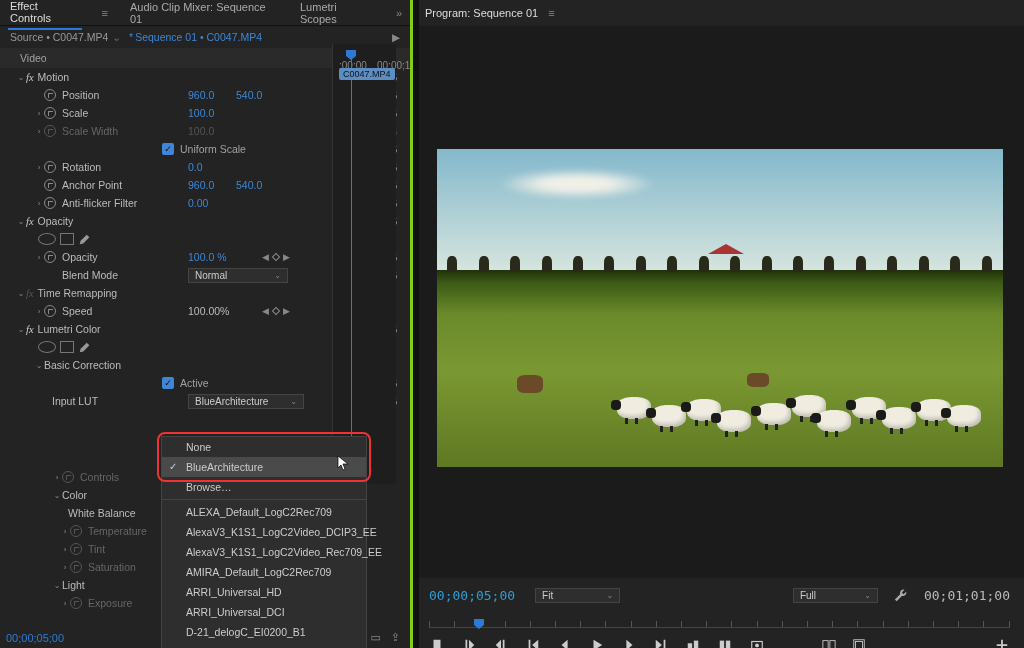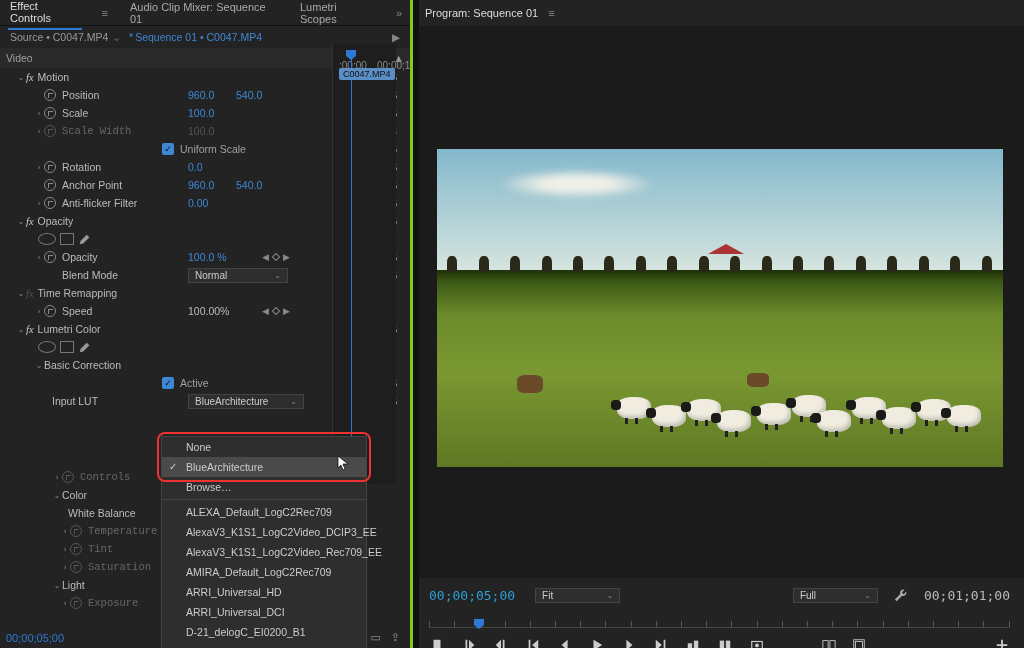--- a/index.html
+++ b/index.html
@@ -9,34 +9,34 @@
 .right-panel { flex: 1; background: #232323; display: flex; flex-direction: column; }
 .tab-bar { display: flex; align-items: center; height: 26px; padding: 0 8px; background: #232323; border-bottom: 1px solid #111; gap: 20px; }
 .tab { color: #aaa; cursor: pointer; padding: 4px 2px; }
 .tab.active { color: #ddd; border-bottom: 2px solid #2c7ad6; }
 .tab-menu { color: #888; }
 .source-row { display: flex; align-items: center; height: 22px; padding: 0 10px; font-size: 10.5px; }
 .source-text { color: #999; }
 .seq-link { color: #3d87d6; cursor: pointer; margin-left: 4px; }
 .seq-link::before { content: "*"; margin-right: 2px;}
 .row-action { margin-left: auto; color: #888; cursor: pointer; }
-.video-header { display: flex; align-items: center; height: 20px; padding: 0 6px; background: #2a2a2a; font-size: 10.5px; }
+.video-header { display: flex; align-items: center; height: 20px; padding: 0 20px; background: #2a2a2a; font-size: 10.5px; }
 .video-header .triangle { margin-left: auto; color: #999; }
 .effects-scroll { flex: 1; overflow: hidden; position: relative; }
 .eff-row { display: flex; align-items: center; height: 18px; padding: 0 10px 0 0; font-size: 10.5px; }
 .indent-1 { padding-left: 16px; } .indent-2 { padding-left: 34px; } .indent-3 { padding-left: 52px; }
 .twirl { width: 10px; color: #888; cursor: pointer; font-size: 8px; display: inline-block; text-align: center; }
 .fx { font-style: italic; font-family: Georgia, serif; color: #aaa; margin-right: 4px; }
 .fx.on { color: #ccc; }
 .fx.off { color: #555; }
 .stopwatch { width: 12px; height: 12px; border: 1.3px solid #888; border-radius: 50%; position: relative; margin-right: 6px; }
 .stopwatch::after { content:""; position:absolute; width:4px; height:4px; border-left:1px solid #888; border-top:1px solid #888; left:3px; top:3px;}
 .stopwatch.off { border-color: #555; } .stopwatch.off::after{border-color:#555;}
 .prop-label { color: #bbb; }
-.prop-label.dim { color: #666; font-family: Liberation Mono, monospace; }
+.prop-label.dim { color: #666; }
 .val { color: #3d87d6; cursor: ew-resize; }
 .val.dim { color: #555; }
 .val-col { position: absolute; left: 188px; }
 .val-col2 { position: absolute; left: 236px; }
 .reset-btn { margin-left: auto; width: 18px; height: 14px; display: flex; align-items: center; justify-content: center; cursor: pointer; }
 .reset-svg { width: 13px; height: 13px; }
 .checkbox { width: 12px; height: 12px; background: #3d87d6; display: inline-flex; align-items: center; justify-content: center; color: #111; font-size: 9px; margin-right: 6px; border-radius: 2px;}
 .select-box { background: #2e2e2e; border: 1px solid #444; padding: 1px 6px; min-width: 85px; display: flex; align-items: center; cursor: pointer; font-size: 10px; color:#ccc;}
 .select-box .chev { margin-left: auto; font-size: 8px; color: #888; }
 .keyframe-nav { position: absolute; left: 262px; display:flex; gap:4px; align-items:center; color:#888;}

